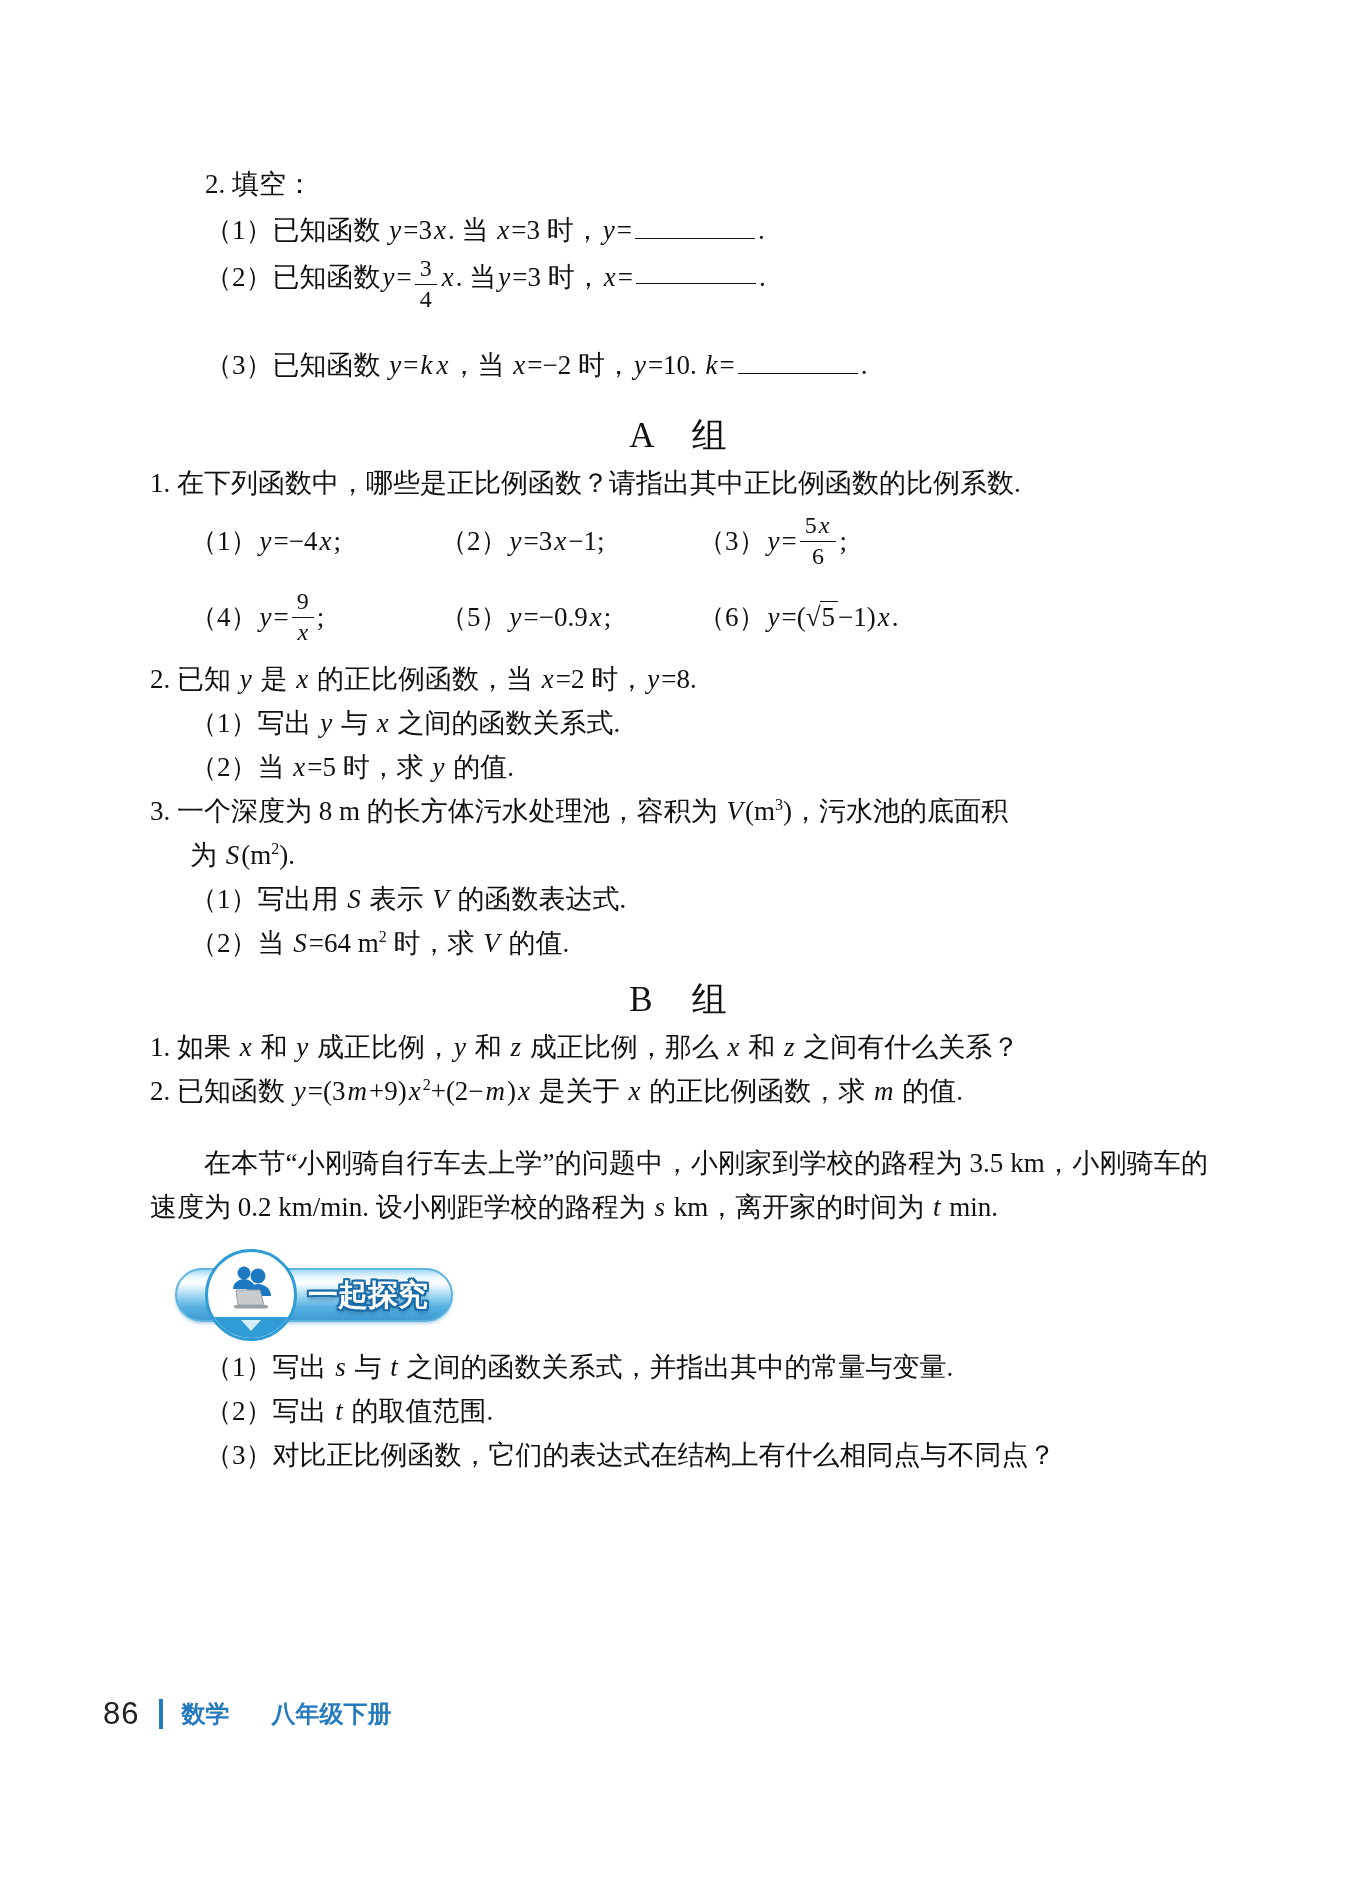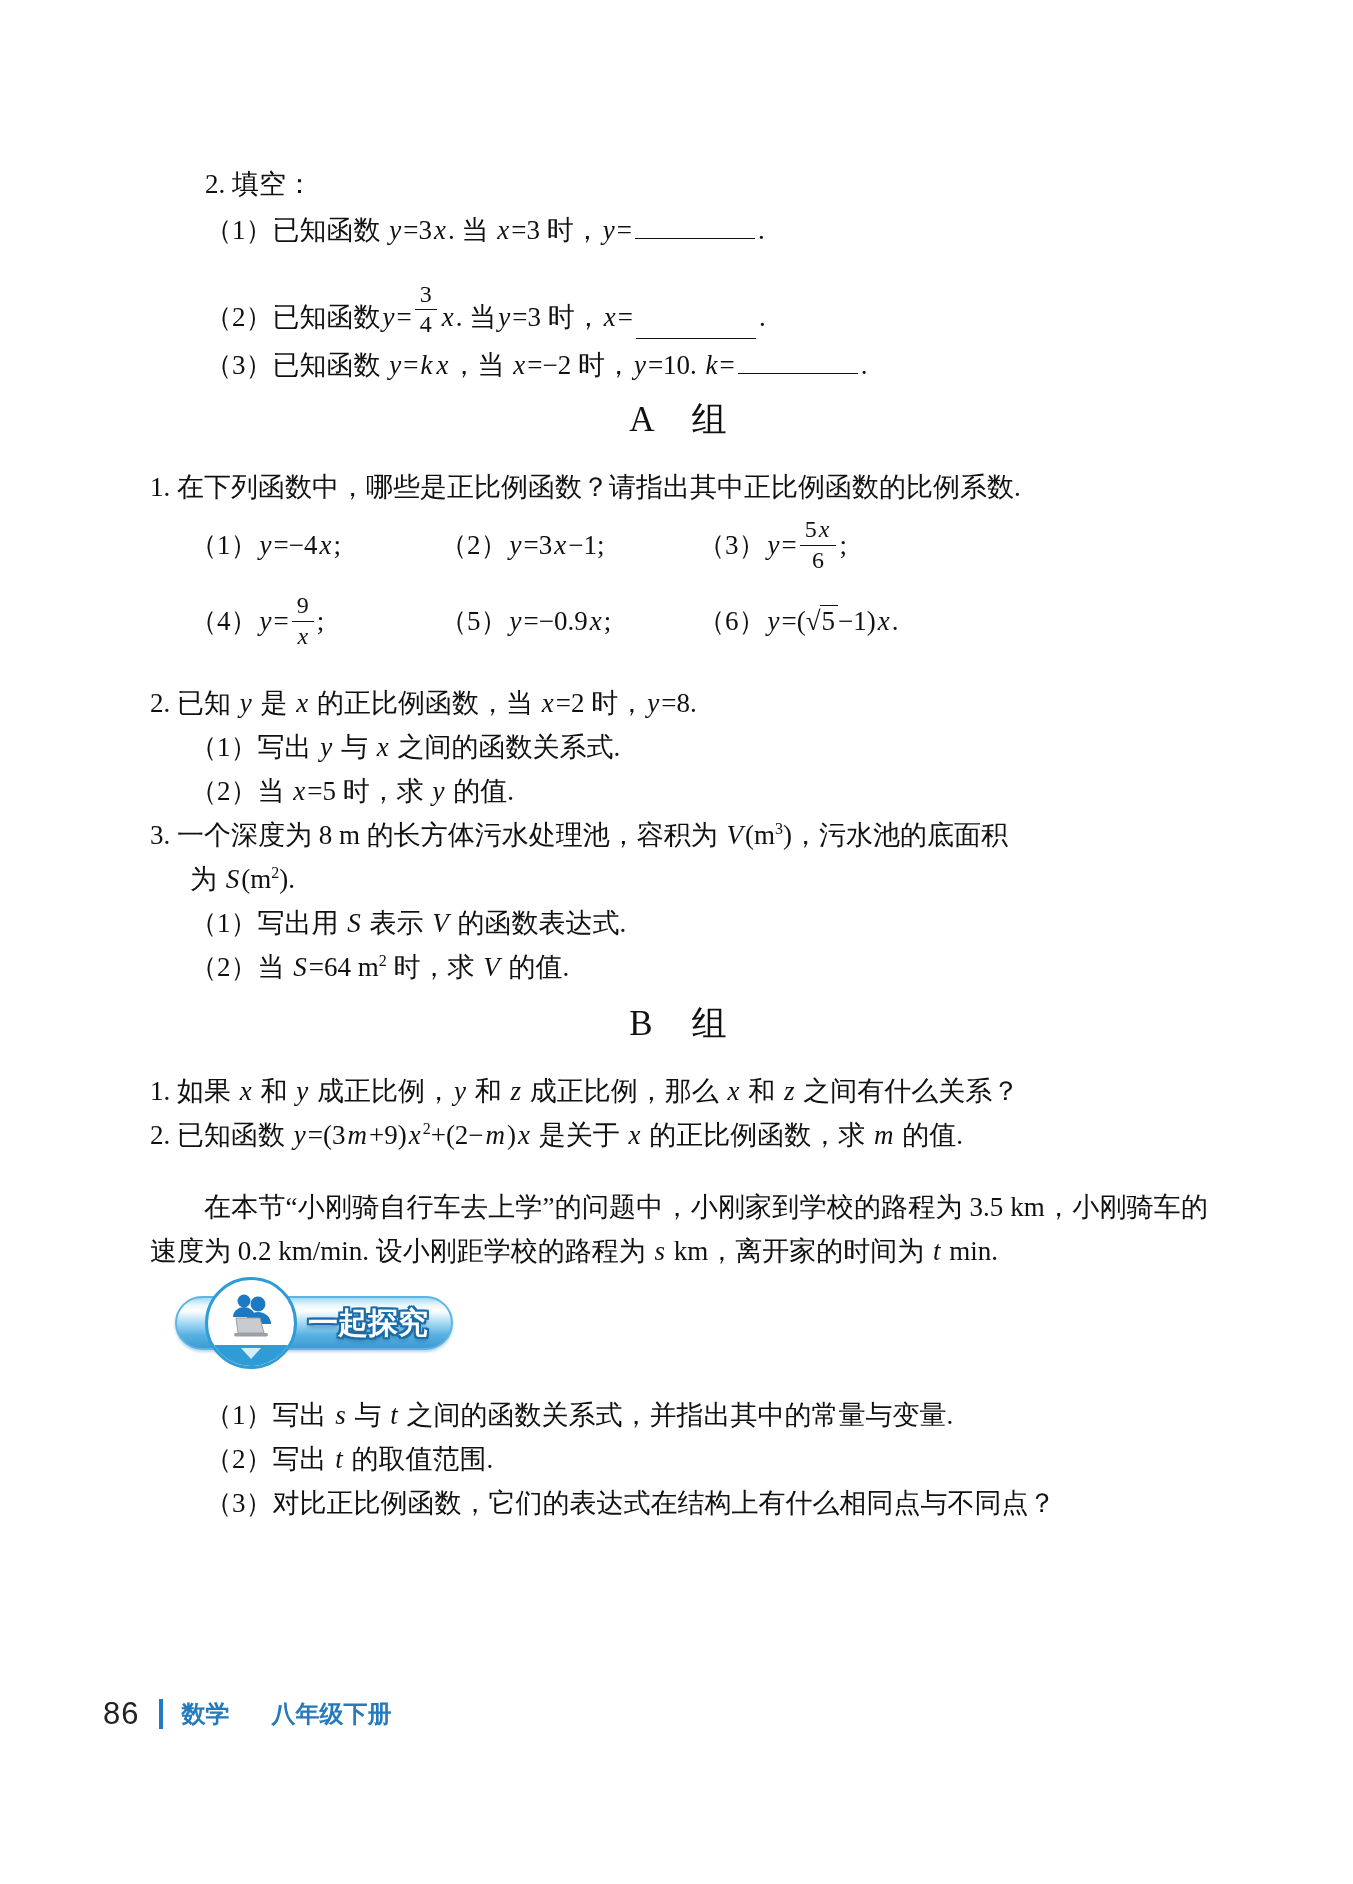--- a/index.html
+++ b/index.html
@@ -14,22 +14,22 @@
   .content{
     position:absolute;left:150px;right:145px;top:163px;
   }
   
   .tline{font-size:27px;line-height:44px;}
   .lh42{line-height:42px;}
   .lh50{line-height:50px;}
   .lh52{line-height:52px;}
   .ind1{padding-left:55px;}
   .ind2{padding-left:40px;}
-  .frline{display:flex;align-items:flex-end;height:84px;}
-  .mt6{margin-top:20px;} .mt14{margin-top:14px;} .mt20{margin-top:4px;} .mt28{margin-top:28px;}
+  .frline{display:flex;align-items:flex-start;height:84px;}
+  .mt6{margin-top:0;} .mt14{margin-top:14px;} .mt20{margin-top:20px;} .mt28{margin-top:28px;}
   .group-heading{
     font-size:35px;line-height:50px;text-align:center;letter-spacing:2px;
   }
   .para{
     font-size:27px;line-height:44px;text-align:justify;text-indent:2em;
   }
   
   .opts{display:flex;padding-left:40px;align-items:center;}
   .opts.row1{height:72px;margin-top:0;}
   .opts.row2{height:80px;}

